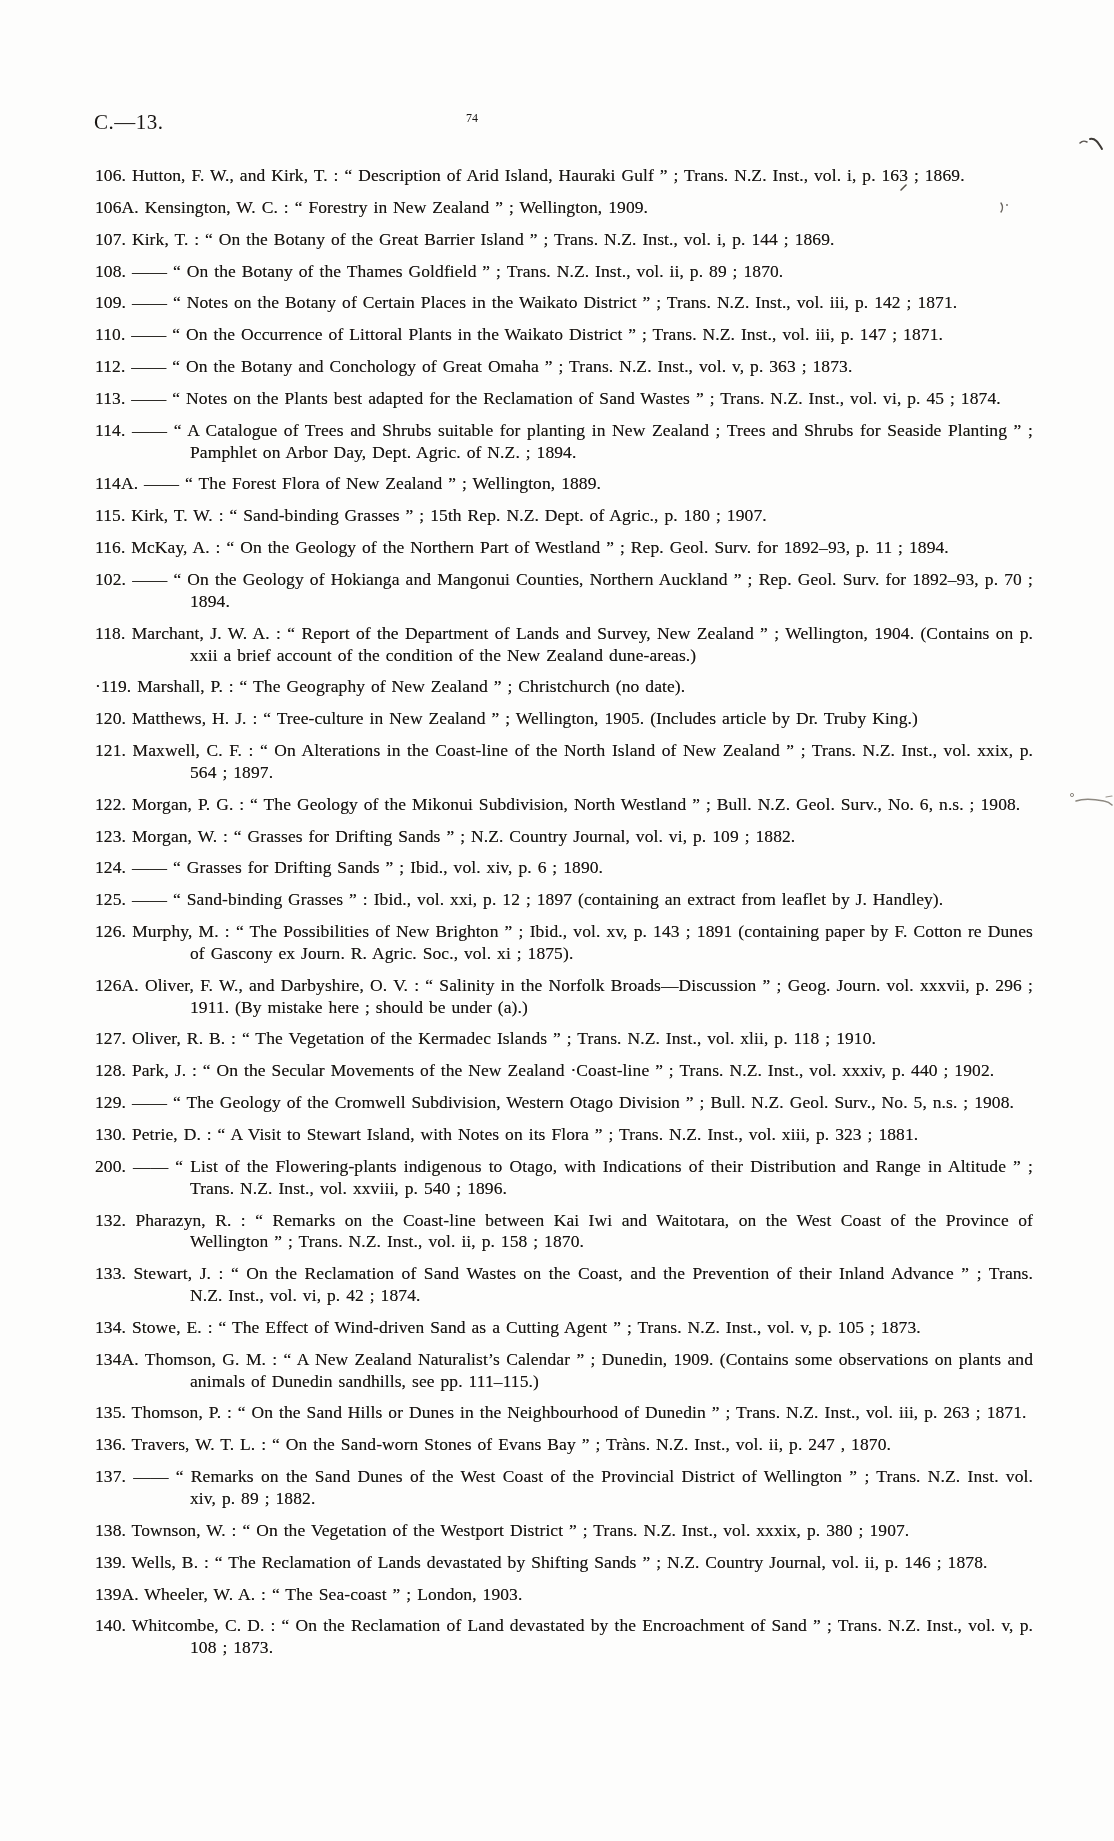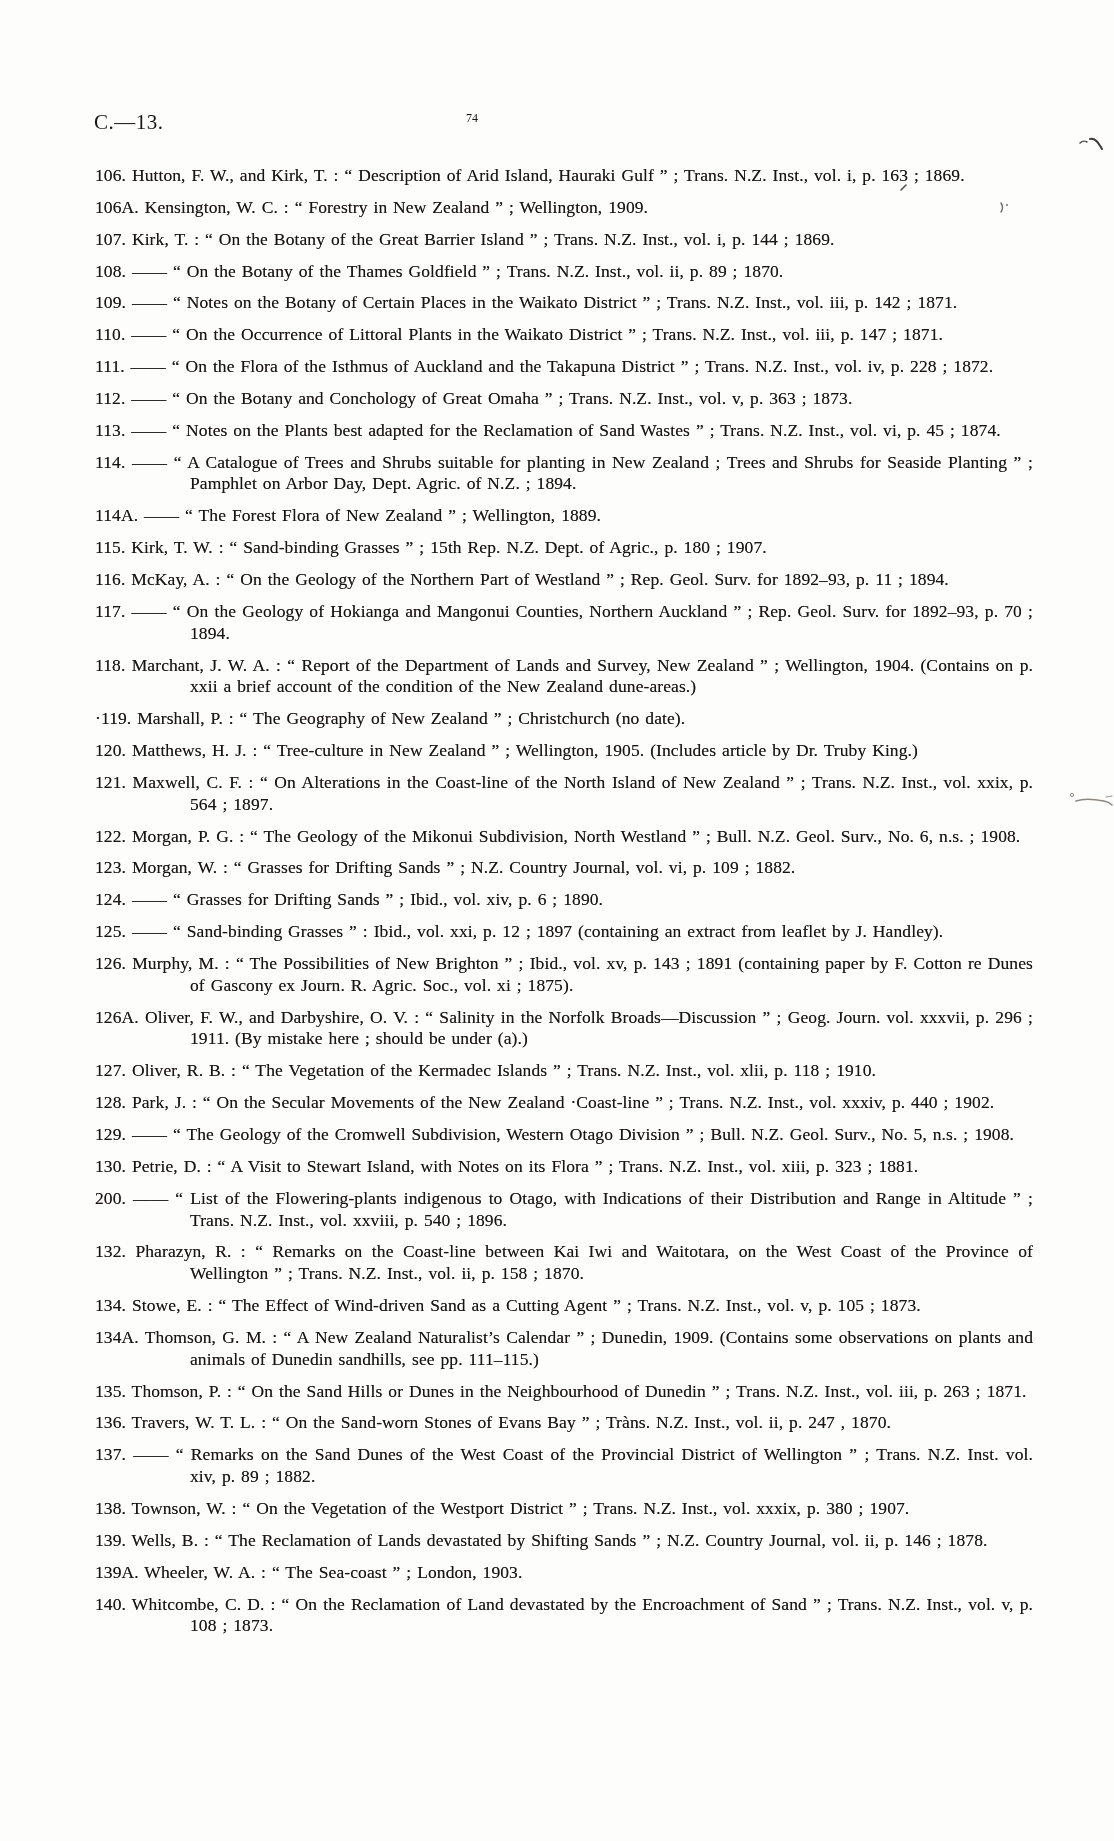--- a/index.html
+++ b/index.html
@@ -50,35 +50,34 @@
   <div class="entry"><span class="num">106A.</span> <span class="entry-text">Kensington, W. C. : “ Forestry in New Zealand ” ; Wellington, 1909.</span></div>
 
   <div class="entry"><span class="num">107.</span> <span class="entry-text">Kirk, T. : “ On the Botany of the Great Barrier Island ” ; Trans. N.Z. Inst., vol. i, p. 144 ; 1869.</span></div>
 
   <div class="entry"><span class="num">108.</span> <span class="entry-text">—— “ On the Botany of the Thames Goldfield ” ; Trans. N.Z. Inst., vol. ii, p. 89 ; 1870.</span></div>
 
   <div class="entry"><span class="num">109.</span> <span class="entry-text">—— “ Notes on the Botany of Certain Places in the Waikato District ” ; Trans. N.Z. Inst., vol. iii, p. 142 ; 1871.</span></div>
 
   <div class="entry"><span class="num">110.</span> <span class="entry-text">—— “ On the Occurrence of Littoral Plants in the Waikato District ” ; Trans. N.Z. Inst., vol. iii, p. 147 ; 1871.</span></div>
 
-  <div class="entry"><span class="num">111.</span> <span class="entry-text">—— “ On the Flora of the Isthmus of Auckland and the Takapuna District ” ; Trans. N.Z. Inst., vol. iv, p. 228 ; 1872.</span></div>
 
   <div class="entry"><span class="num">112.</span> <span class="entry-text">—— “ On the Botany and Conchology of Great Omaha ” ; Trans. N.Z. Inst., vol. v, p. 363 ; 1873.</span></div>
 
   <div class="entry"><span class="num">113.</span> <span class="entry-text">—— “ Notes on the Plants best adapted for the Reclamation of Sand Wastes ” ; Trans. N.Z. Inst., vol. vi, p. 45 ; 1874.</span></div>
 
   <div class="entry"><span class="num">114.</span> <span class="entry-text">—— “ A Catalogue of Trees and Shrubs suitable for planting in New Zealand ; Trees and Shrubs for Seaside Planting ” ; Pamphlet on Arbor Day, Dept. Agric. of N.Z. ; 1894.</span></div>
 
   <div class="entry"><span class="num">114A.</span> <span class="entry-text">—— “ The Forest Flora of New Zealand ” ; Wellington, 1889.</span></div>
 
   <div class="entry"><span class="num">115.</span> <span class="entry-text">Kirk, T. W. : “ Sand-binding Grasses ” ; 15th Rep. N.Z. Dept. of Agric., p. 180 ; 1907.</span></div>
 
   <div class="entry"><span class="num">116.</span> <span class="entry-text">McKay, A. : “ On the Geology of the Northern Part of Westland ” ; Rep. Geol. Surv. for 1892–93, p. 11 ; 1894.</span></div>
 
-  <div class="entry"><span class="num">117.</span> <span class="entry-text">—— “ On the Geology of Hokianga and Mangonui Counties, Northern Auckland ” ; Rep. Geol. Surv. for 1892–93, p. 70 ; 1894.</span></div>
+  <div class="entry"><span class="num">102.</span> <span class="entry-text">—— “ On the Geology of Hokianga and Mangonui Counties, Northern Auckland ” ; Rep. Geol. Surv. for 1892–93, p. 70 ; 1894.</span></div>
 
   <div class="entry"><span class="num">118.</span> <span class="entry-text">Marchant, J. W. A. : “ Report of the Department of Lands and Survey, New Zealand ” ; Wellington, 1904. (Contains on p. xxii a brief account of the condition of the New Zealand dune-areas.)</span></div>
 
   <div class="entry"><span class="num">·119.</span> <span class="entry-text">Marshall, P. : “ The Geography of New Zealand ” ; Christchurch (no date).</span></div>
 
   <div class="entry"><span class="num">120.</span> <span class="entry-text">Matthews, H. J. : “ Tree-culture in New Zealand ” ; Wellington, 1905. (Includes article by Dr. Truby King.)</span></div>
 
   <div class="entry"><span class="num">121.</span> <span class="entry-text">Maxwell, C. F. : “ On Alterations in the Coast-line of the North Island of New Zealand ” ; Trans. N.Z. Inst., vol. xxix, p. 564 ; 1897.</span></div>
 
   <div class="entry"><span class="num">122.</span> <span class="entry-text">Morgan, P. G. : “ The Geology of the Mikonui Subdivision, North Westland ” ; Bull. N.Z. Geol. Surv., No. 6, n.s. ; 1908.</span></div>
@@ -98,20 +97,21 @@
   <div class="entry"><span class="num">128.</span> <span class="entry-text">Park, J. : “ On the Secular Movements of the New Zealand ·Coast-line ” ; Trans. N.Z. Inst., vol. xxxiv, p. 440 ; 1902.</span></div>
 
   <div class="entry"><span class="num">129.</span> <span class="entry-text">—— “ The Geology of the Cromwell Subdivision, Western Otago Division ” ; Bull. N.Z. Geol. Surv., No. 5, n.s. ; 1908.</span></div>
 
   <div class="entry"><span class="num">130.</span> <span class="entry-text">Petrie, D. : “ A Visit to Stewart Island, with Notes on its Flora ” ; Trans. N.Z. Inst., vol. xiii, p. 323 ; 1881.</span></div>
 
   <div class="entry"><span class="num">200.</span> <span class="entry-text">—— “ List of the Flowering-plants indigenous to Otago, with Indications of their Distribution and Range in Altitude ” ; Trans. N.Z. Inst., vol. xxviii, p. 540 ; 1896.</span></div>
 
   <div class="entry"><span class="num">132.</span> <span class="entry-text">Pharazyn, R. : “ Remarks on the Coast-line between Kai Iwi and Waitotara, on the West Coast of the Province of Wellington ” ; Trans. N.Z. Inst., vol. ii, p. 158 ; 1870.</span></div>
 
+  <div class="entry"><span class="num">133.</span> <span class="entry-text">Stewart, J. : “ On the Reclamation of Sand Wastes on the Coast, and the Prevention of their Inland Advance ” ; Trans. N.Z. Inst., vol. vi, p. 42 ; 1874.</span></div>
 
   <div class="entry"><span class="num">134.</span> <span class="entry-text">Stowe, E. : “ The Effect of Wind-driven Sand as a Cutting Agent ” ; Trans. N.Z. Inst., vol. v, p. 105 ; 1873.</span></div>
 
   <div class="entry"><span class="num">134A.</span> <span class="entry-text">Thomson, G. M. : “ A New Zealand Naturalist’s Calendar ” ; Dunedin, 1909. (Contains some observations on plants and animals of Dunedin sandhills, see pp. 111–115.)</span></div>
 
   <div class="entry"><span class="num">135.</span> <span class="entry-text">Thomson, P. : “ On the Sand Hills or Dunes in the Neighbourhood of Dunedin ” ; Trans. N.Z. Inst., vol. iii, p. 263 ; 1871.</span></div>
 
   <div class="entry"><span class="num">136.</span> <span class="entry-text">Travers, W. T. L. : “ On the Sand-worn Stones of Evans Bay ” ; Tràns. N.Z. Inst., vol. ii, p. 247 , 1870.</span></div>
 
   <div class="entry"><span class="num">137.</span> <span class="entry-text">—— “ Remarks on the Sand Dunes of the West Coast of the Provincial District of Wellington ” ; Trans. N.Z. Inst. vol. xiv, p. 89 ; 1882.</span></div>

